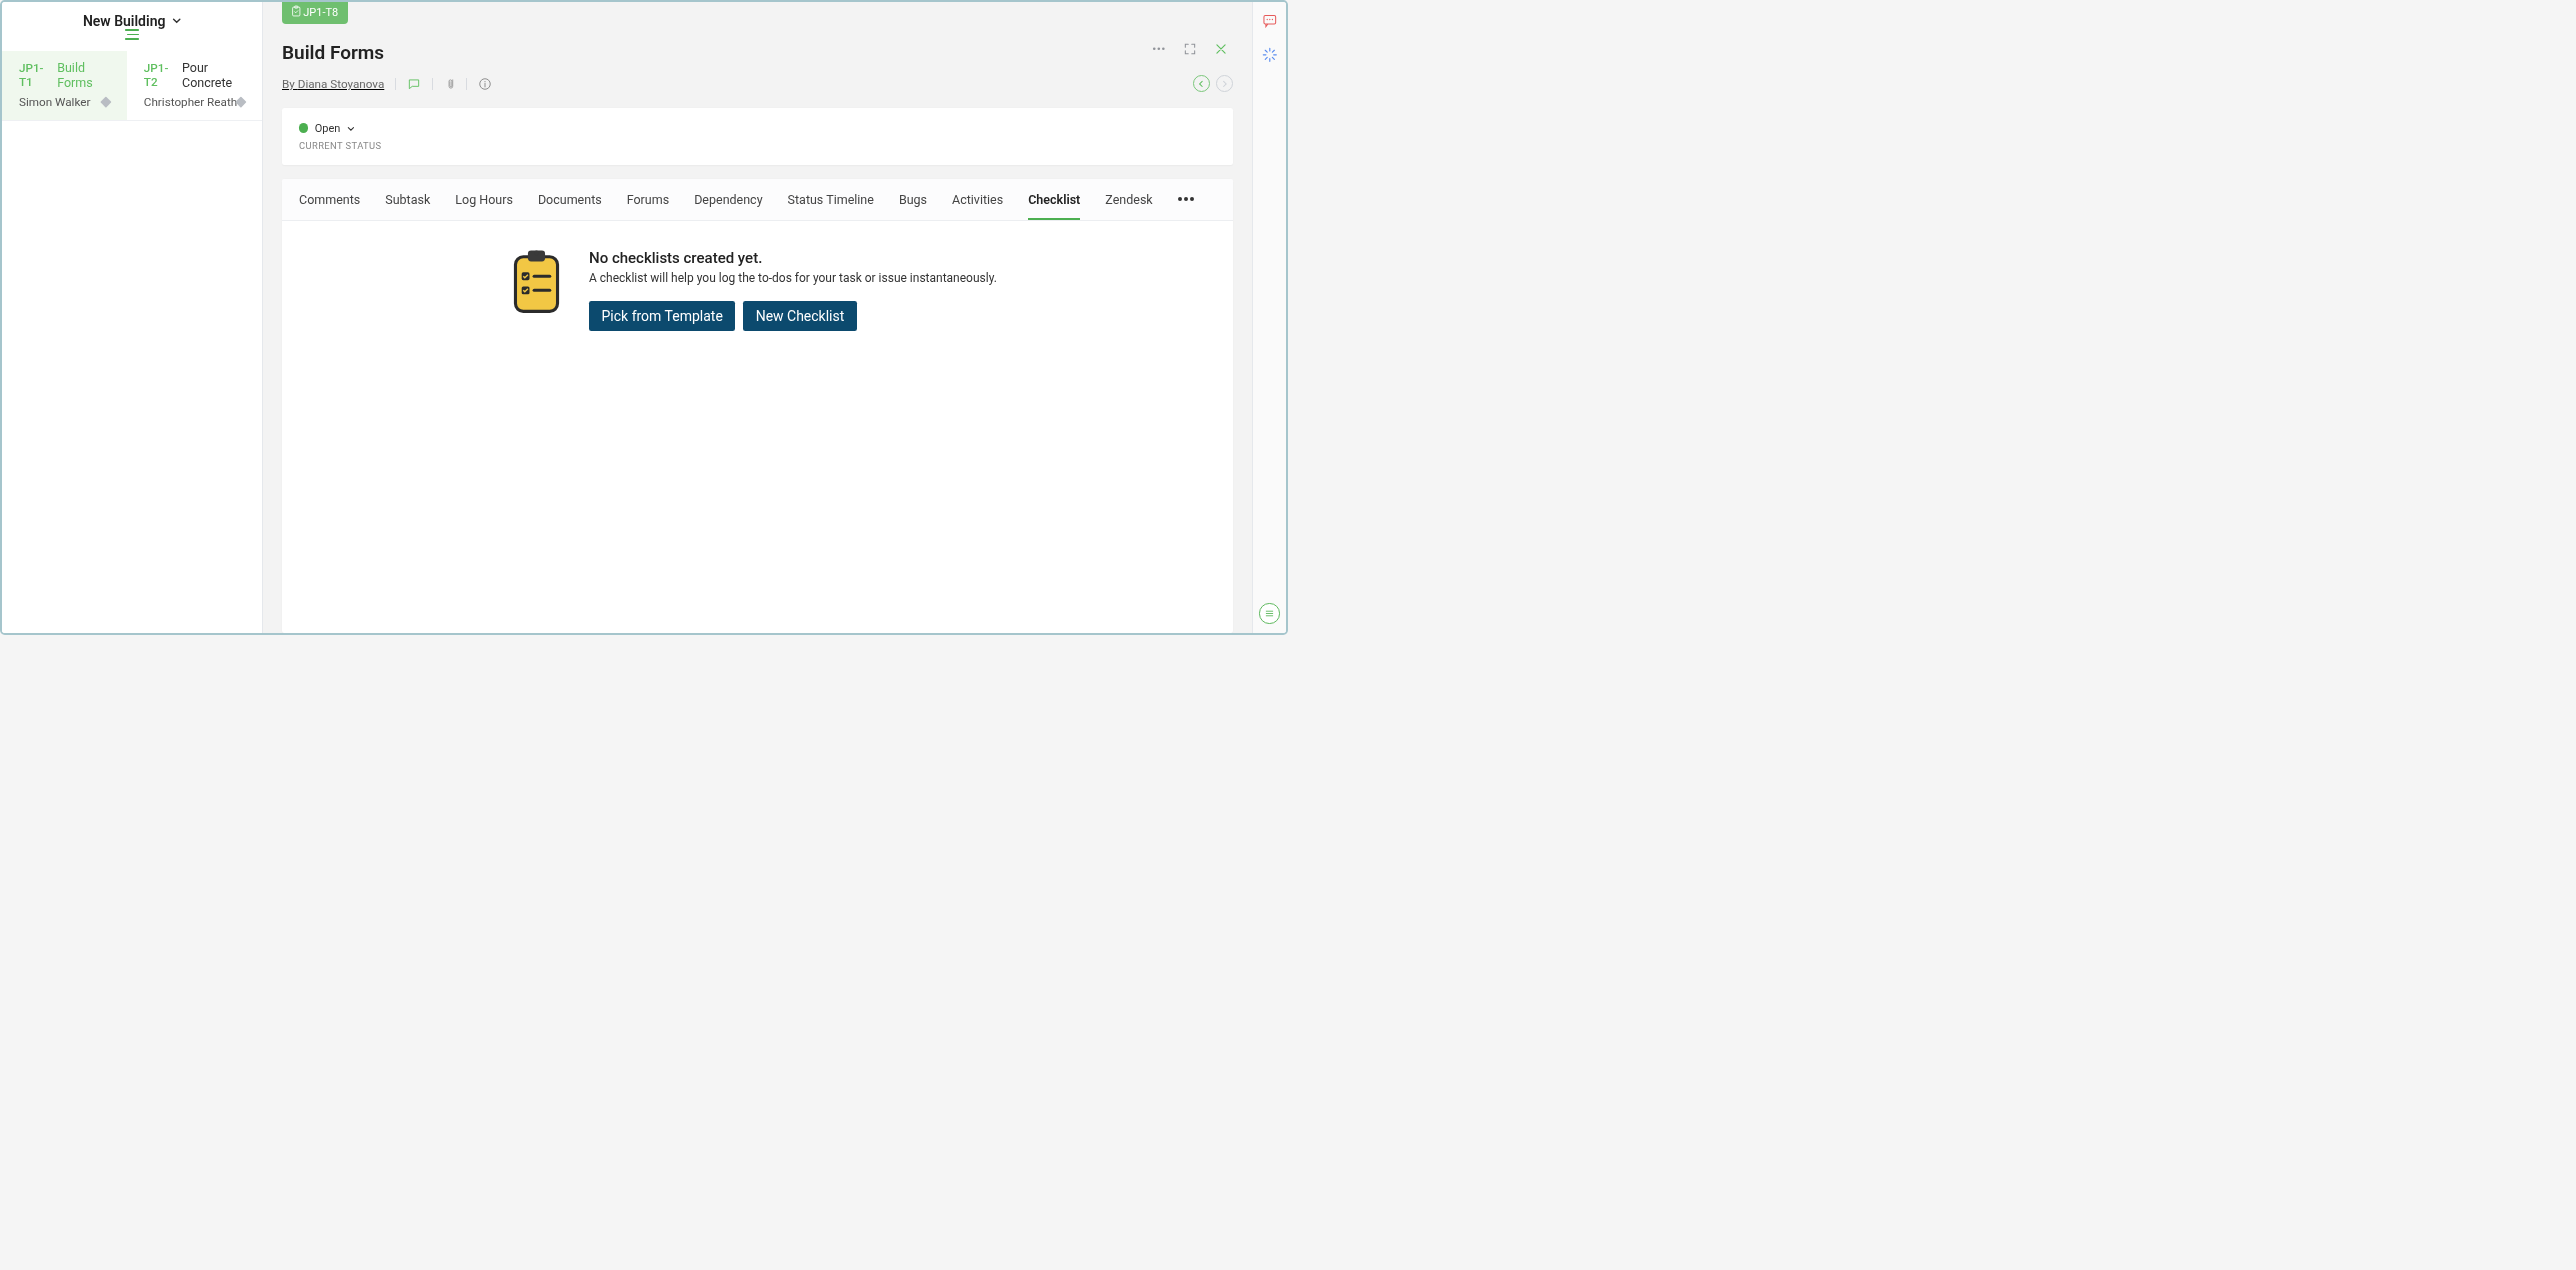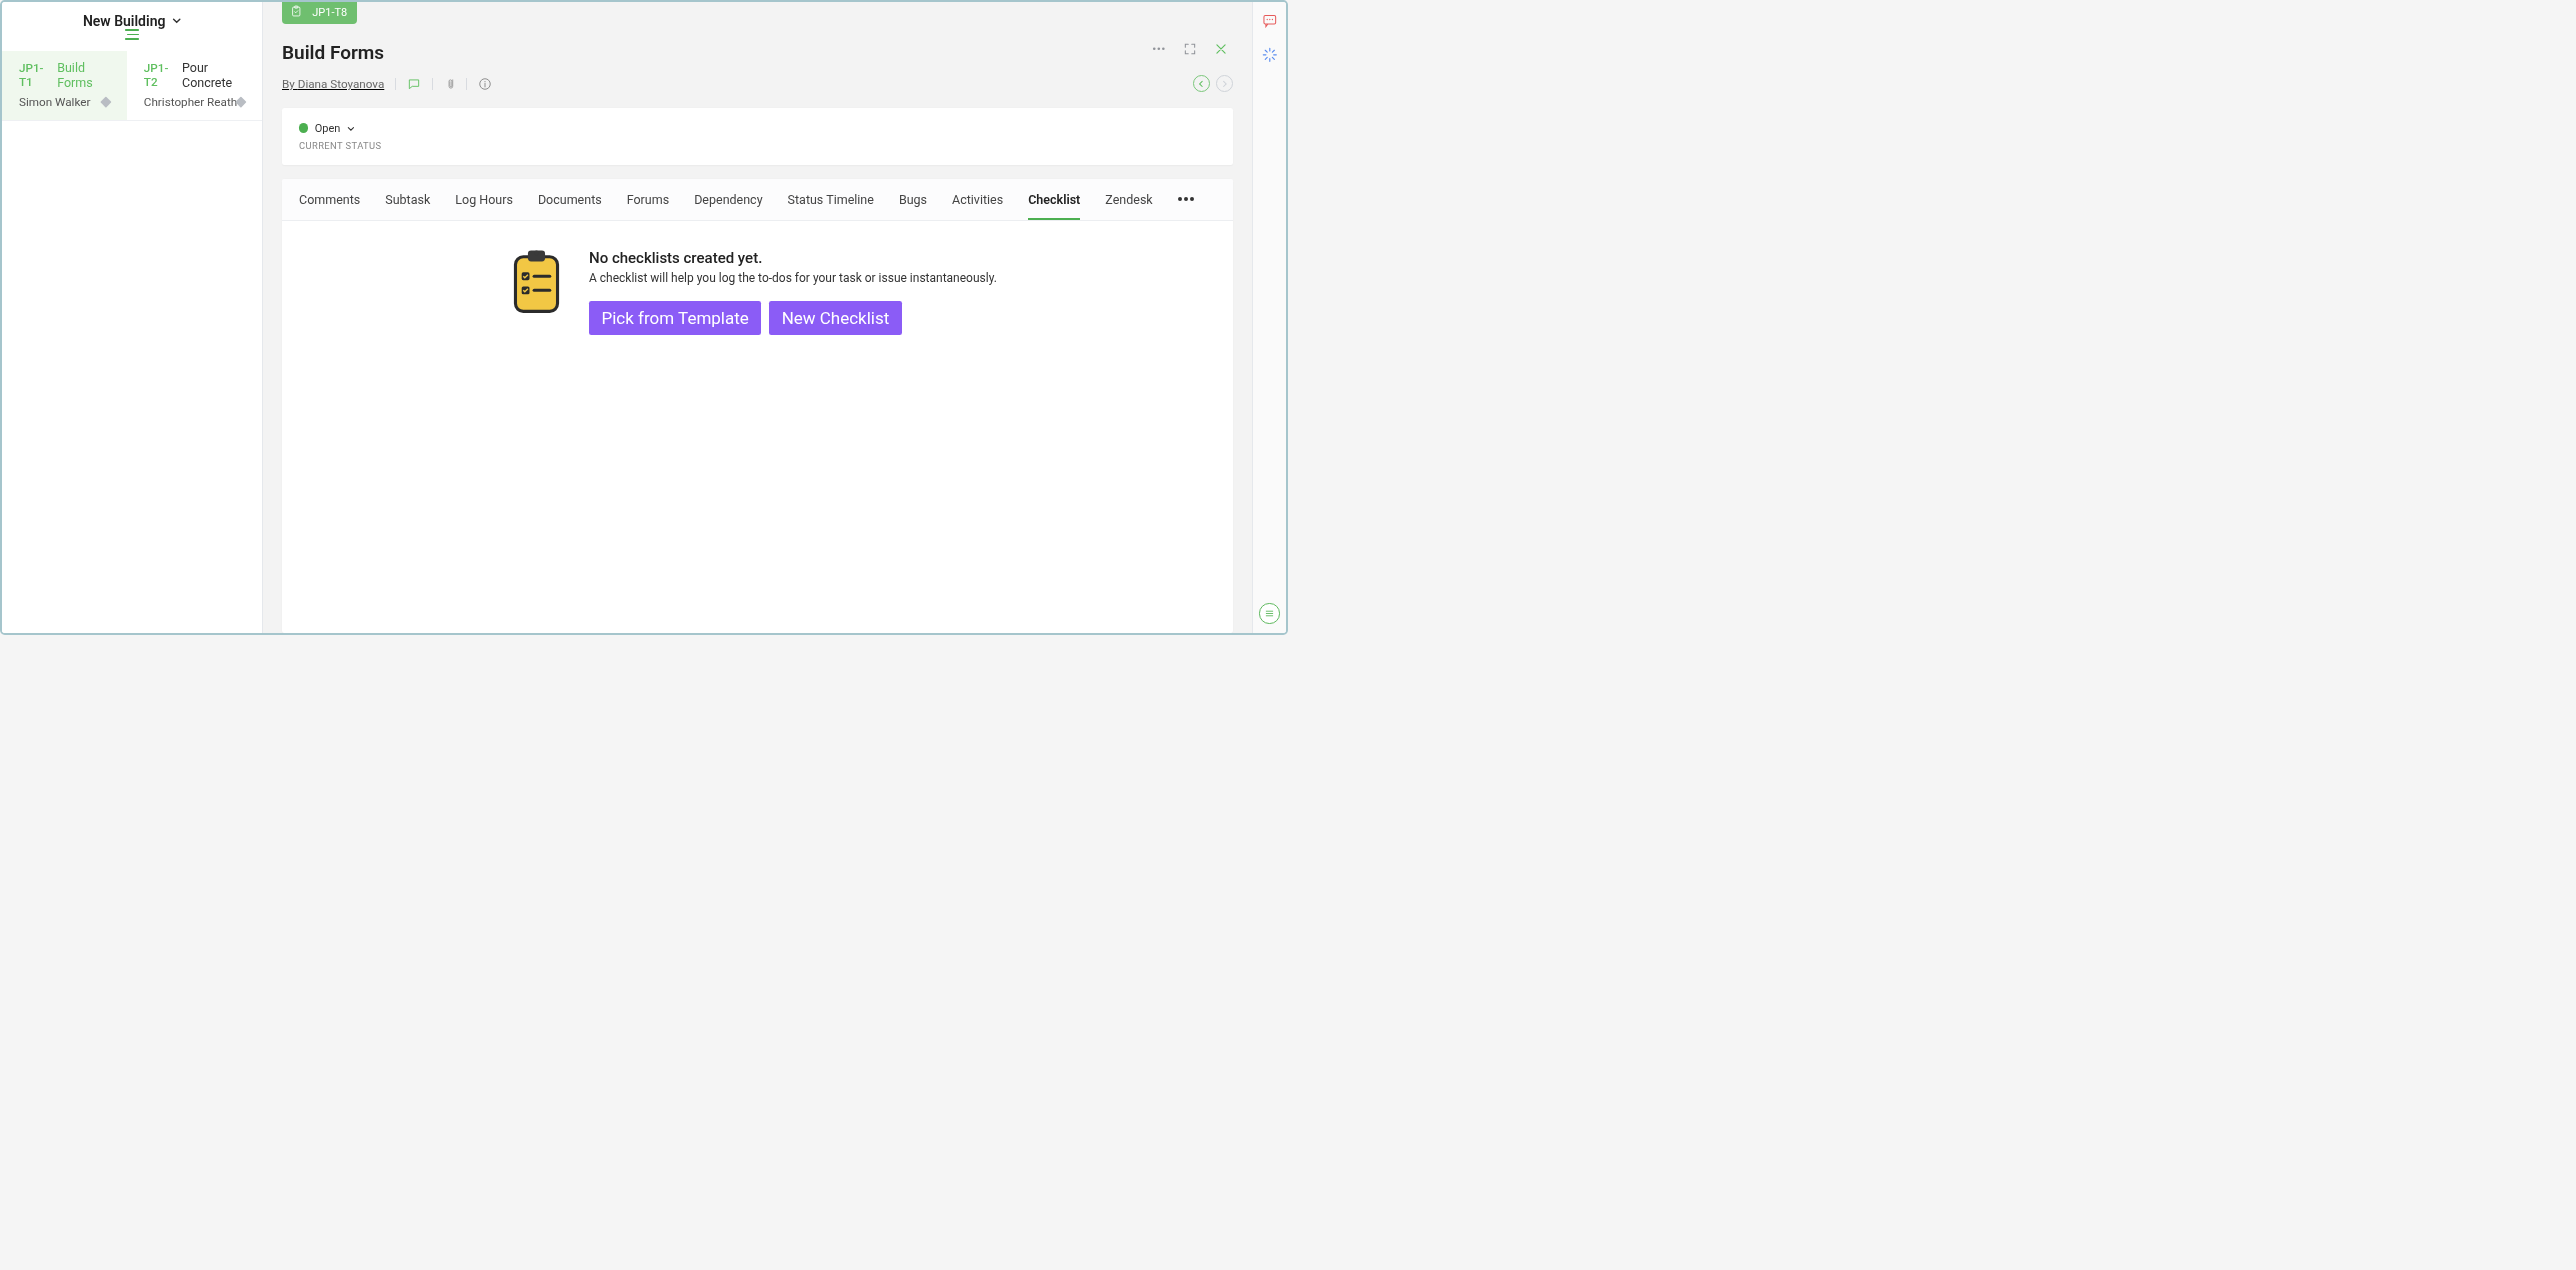--- a/index.html
+++ b/index.html
@@ -123,21 +123,21 @@
       display:flex;
     }
     .task-badge {
       background: #6fbf6f;
       color: #fff;
       padding: 3.1px 9.4px 3.9px 7.8px;
       border-radius: 0 0 3.9px 3.9px;
       font-size: 11px;
       display: inline-flex;
       align-items: center;
-      gap: 10px;
+      gap: 1px;
     }
     .header-row {
       display: flex;
       justify-content: space-between;
       align-items: flex-start;
       margin-top: 17px;
     }
     .page-title {
       font-size: 19px;
       font-weight: 600;
@@ -281,25 +281,25 @@
     .empty-text p {
       font-size: 12px;
       color: #333;
       margin-bottom: 15.6px;
     }
     .empty-buttons {
       display: flex;
       gap: 7.8px;
     }
     .btn-green {
-      background: #8b5cf6;
+      background: #0c4a6e;
       color: #fff;
       border: none;
       padding: 7px 12.5px;
-      font-size: 17px;
+      font-size: 14px;
       border-radius: 2.3px;
       cursor: pointer;
     }
     
     .right-rail {
       width: 34px;
       flex-shrink: 0;
       border-left: 0.8px solid #e5e8ec;
       background: #fafafa;
       display: flex;

